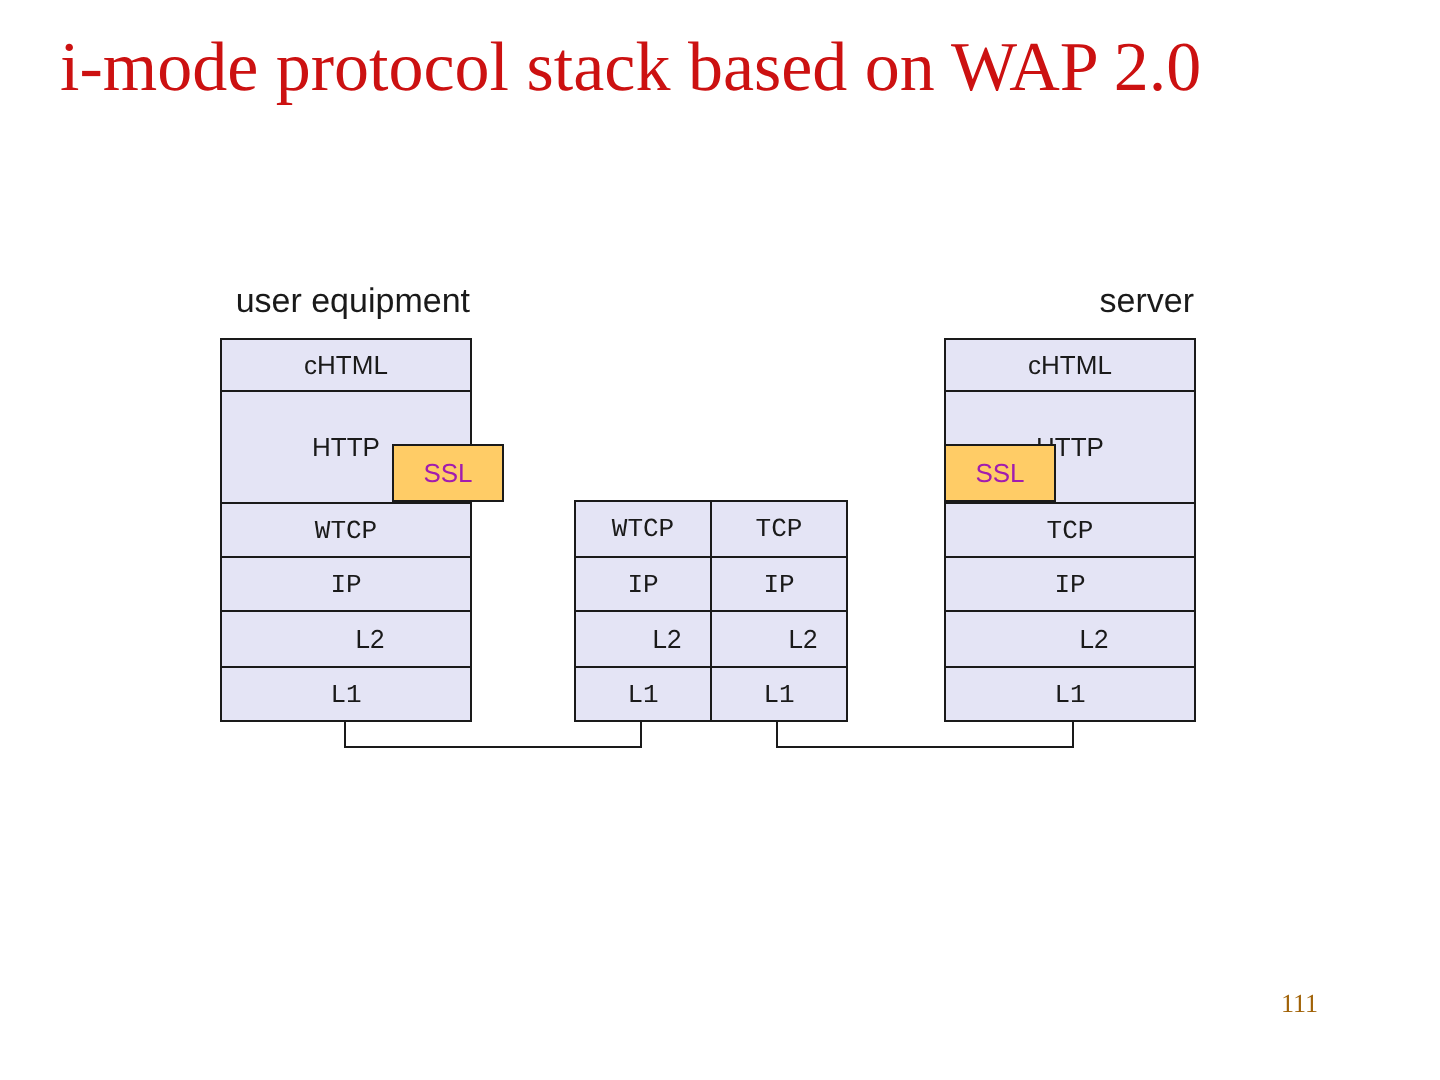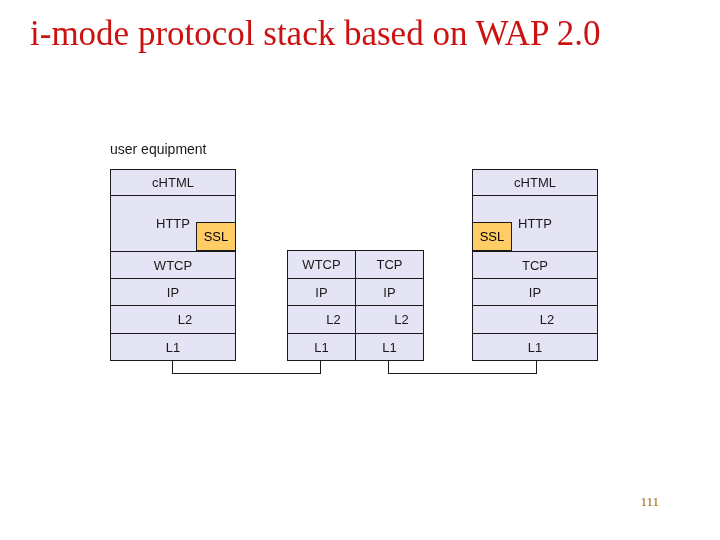--- a/index.html
+++ b/index.html
@@ -18,22 +18,22 @@
     top: 12px;
     font-family: "Liberation Serif", serif;
     font-size: 35px;
     line-height: 1.25;
     color: #cc1111;
     white-space: nowrap;
   }
   .col-label {
     position: absolute;
     top: 141px;
-    font-size: 14px;
-    text-align: left;
+    font-size: 17px;
+    text-align: right;
     color: #1a1a1a;
   }
   .col-label.ue { left: 110px; width: 125px; }
   .col-label.gw { left: 287px; width: 136px; }
   .col-label.sv { left: 473px; width: 124px; }
 
   .stack {
     position: absolute;
     border: 1px solid #1a1a1a;
     background: #e4e4f5;
@@ -49,43 +49,43 @@
     box-sizing: border-box;
     display: flex;
     align-items: center;
     justify-content: center;
     font-size: 13px;
     color: #1a1a1a;
   }
   .layer + .layer { border-top: 1px solid #1a1a1a; }
   .h25 { height: 25px; }
   .h56 { height: 56px; }
-  .h27 { height: 27px; }
+  .h27 { height: 27px; font-family: Liberation Mono, monospace; }
   .h28 { height: 28px; padding-left: 24px; }
 
   .gw-col {
     display: flex;
     flex-direction: column;
     width: 67px;
     box-sizing: border-box;
   }
   .gw-col.right { width: 68px; border-left: 1px solid #1a1a1a; }
 
   .ssl-box {
     position: absolute;
-    width: 40px;
+    width: 56px;
     height: 29px;
     box-sizing: border-box;
     border: 1px solid #1a1a1a;
     background: #ffcc66;
     display: flex;
     align-items: center;
     justify-content: center;
     font-size: 13px;
-    color: #000000;
+    color: #a21caf;
     z-index: 3;
   }
   .ssl-box.ue { left: 196px; top: 222px; }
   .ssl-box.sv { left: 472px; top: 222px; }
 
   .line { position: absolute; background: #1a1a1a; }
   .line.v { width: 1px; height: 13px; top: 361px; }
   .line.h { height: 1px; width: 149px; top: 373px; }
   .v1 { left: 172px; }
   .v2 { left: 320px; }
@@ -113,20 +113,21 @@
   }
 </style>
 </head>
 <body>
 
 <div class="slide">
 
   <div class="title">i-mode protocol stack based on WAP 2.0</div>
 
   <div class="col-label ue">user equipment</div>
+  <div class="col-label sv">server</div>
 
   <div class="stack ue">
     <div class="layer h25">cHTML</div>
     <div class="layer h56">HTTP</div>
     <div class="layer h27">WTCP</div>
     <div class="layer h27">IP</div>
     <div class="layer h28">L2</div>
     <div class="layer h27">L1</div>
   </div>
   <div class="ssl-box ue">SSL</div>

